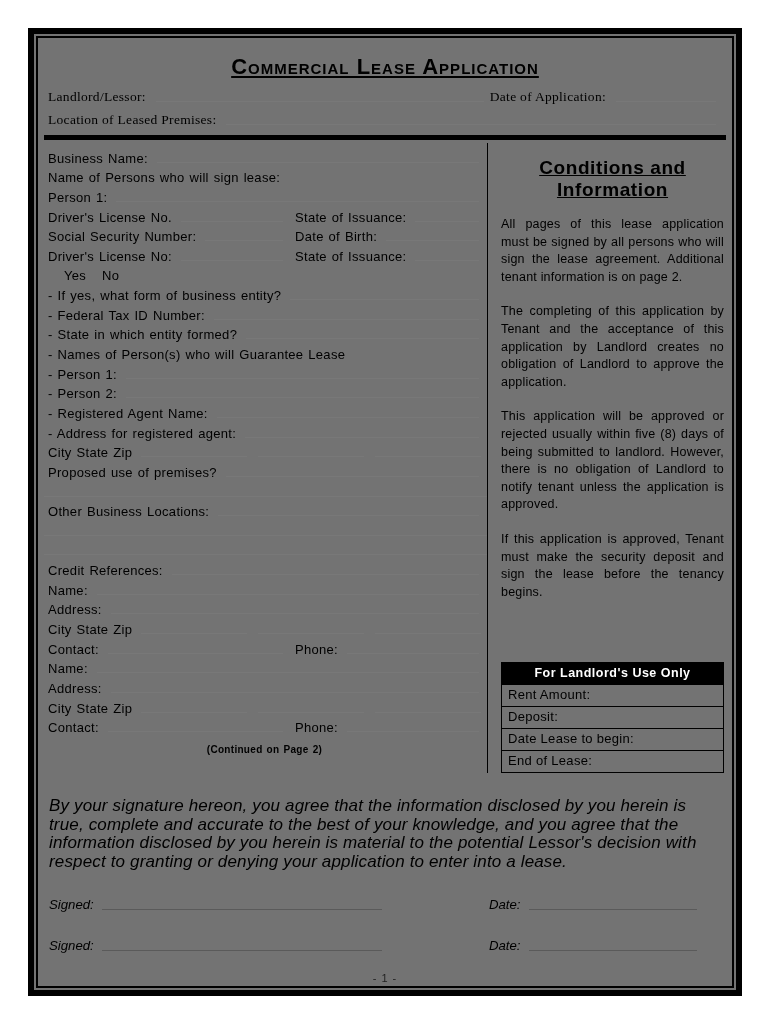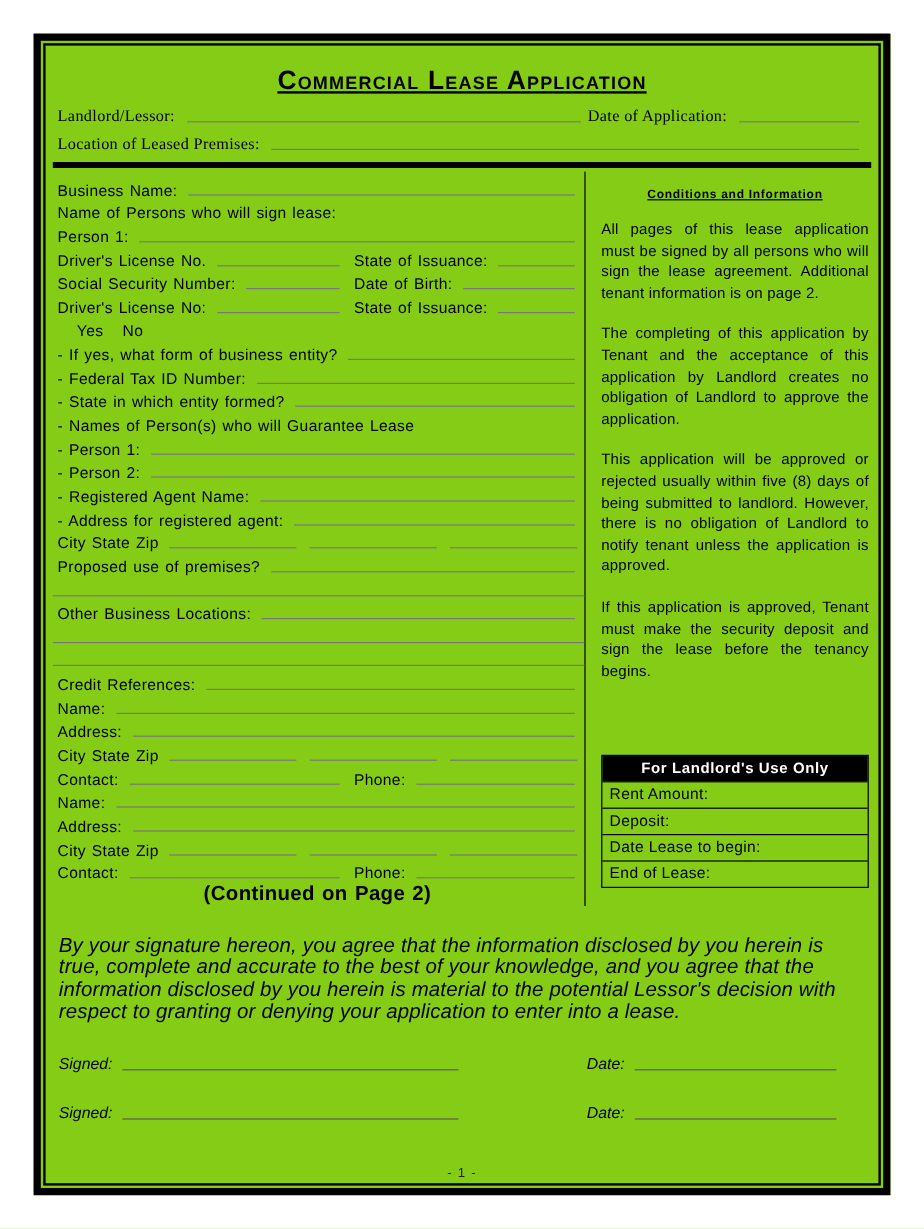--- a/index.html
+++ b/index.html
@@ -1,19 +1,19 @@
 <!DOCTYPE html>
 <html><head>
 <meta charset="utf-8">
 <style>
   html,body{margin:0;padding:0;}
   body{width:770px;height:1024px;background:#fff;position:relative;overflow:hidden;
        font-family:"Liberation Sans",sans-serif;color:#000;}
   .page{position:absolute;left:28px;top:28px;width:714px;height:968px;
-        border:6px solid #000;box-sizing:border-box;padding:2px;background:#84cc16;}
+        border:6px solid #000;box-sizing:border-box;padding:2px;background:#737373;}
   .inner{border:2px solid #000;box-sizing:border-box;width:100%;height:100%;
          display:flex;flex-direction:column;padding:0 6px;position:relative;}
   .title{text-align:center;margin-top:16px;height:28px;flex:none;}
   .title span{font-weight:bold;font-variant:small-caps;font-size:22px;letter-spacing:1px;
               text-decoration:underline;}
   .hrow{display:flex;align-items:flex-end;height:23px;padding:0 4px;font-size:13.5px;flex:none;
         letter-spacing:0.3px;font-family:Liberation Serif, serif;}
   .blank{border-bottom:1.2px solid #787878;height:0;}
   .hrow .blank{margin:0 6px 3px 10px;}
   .grow{flex:1 1 auto;}
@@ -24,22 +24,22 @@
   .col-right{width:238px;flex:none;box-sizing:border-box;padding:0 2px 0 13px;
              display:flex;flex-direction:column;}
   .frow{display:flex;align-items:flex-end;height:19.65px;font-size:13px;white-space:nowrap;}
   .frow .lbl{letter-spacing:0.3px;word-spacing:1px;}
   .frow .blank{flex:1;margin:0 2px 3px 9px;min-width:10px;}
   .frow .blank.full{margin:0 -6px 3px -4px;}
   .pleft{flex:1 1 auto;display:flex;align-items:flex-end;margin-right:10px;min-width:0;}
   .pright{flex:none;width:186px;display:flex;align-items:flex-end;}
   .t1{flex:125 1 0;} .t2{flex:120 1 0;} .t3{flex:80 1 0;margin-right:0 !important;}
   .opt{margin:0 0 0 16px;letter-spacing:0.3px;}
-  .frow.center{justify-content:center;font-weight:bold;font-size:17px;letter-spacing:0.4px;}
-  .cond-head{text-align:center;font-weight:bold;font-size:10px;margin:14px 0 15px;flex:none;}
+  .frow.center{justify-content:center;font-weight:bold;font-size:10px;letter-spacing:0.4px;}
+  .cond-head{text-align:center;font-weight:bold;font-size:19px;margin:14px 0 15px;flex:none;}
   .cond-head span{text-decoration:underline;letter-spacing:0.6px;}
   .cond p{font-size:12.5px;line-height:17.6px;text-align:justify;margin:0 0 17px;
           letter-spacing:0.2px;}
   .lltable{margin-top:44px;border:1.5px solid #000;flex:none;}
   .llhead{background:#000;color:#fff;font-weight:bold;text-align:center;font-size:12.5px;
           padding:3px 0 4px;letter-spacing:0.5px;}
   .llrow{border-top:1.2px solid #000;font-size:13px;padding:2px 6px 4px;letter-spacing:0.3px;}
   .agreement{margin:24px 5px 0;font-size:17px;line-height:18.5px;letter-spacing:0.15px;flex:none;font-style:italic;}
   .sigrow{display:flex;align-items:flex-end;margin:0 5px;height:41px;font-size:13.2px;flex:none;font-style:italic;}
   .sig-left{flex:1;display:flex;align-items:flex-end;}

